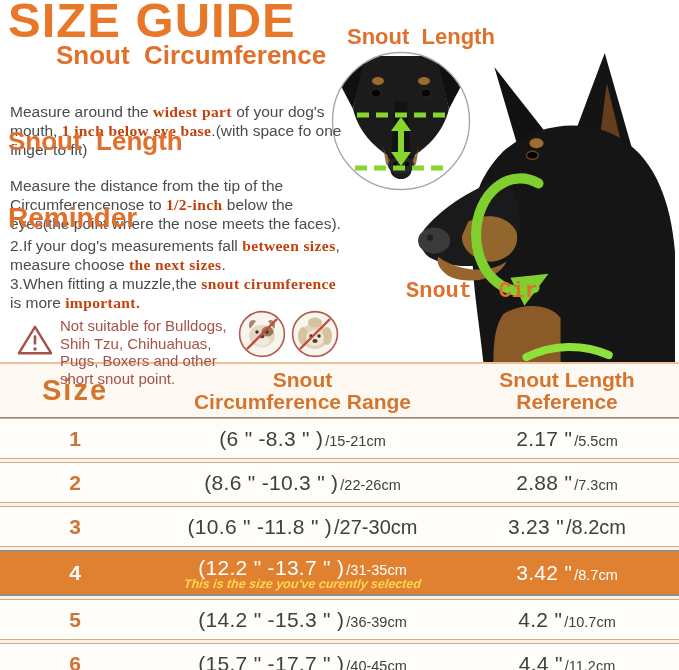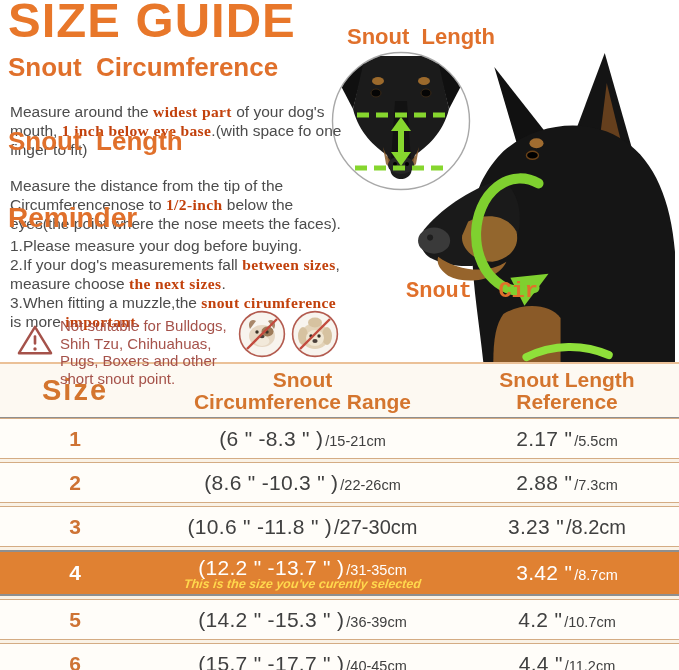--- a/index.html
+++ b/index.html
@@ -5,21 +5,21 @@
   * { box-sizing: border-box; }
   html,body { margin:0; padding:0; }
   body { width:679px; height:670px; font-family:"Liberation Sans", sans-serif; background:#ffffff; }
   .stage { position:relative; width:679px; height:670px; overflow:hidden; background:#ffffff; }
 
   
   .page-title { position:absolute; left:8px; top:-8px; font-size:49px; font-weight:800;
     letter-spacing:1px; color:#E8772A; z-index:5; }
   .h-orange { position:absolute; left:8px; color:#E0702B; font-weight:bold; font-size:26px;
     white-space:pre-wrap; z-index:4; }
-  .h-circ { top:52px; }
+  .h-circ { top:40px;margin-left:48px; }
   .h-len  { top:126px; }
   .h-rem  { top:202px; font-size:28px; }
   .body-text { position:absolute; left:10px; width:338px; font-size:15.5px; line-height:19px;
     color:#4c4c4c; z-index:4; }
   .body-text b { color:#c2410c; letter-spacing:.4px;font-family:Liberation Serif, serif; }
   .p-circ { top:86px; }
   .p-len  { top:160px; }
   .rem-list { top:236px; }
   .rem-item { margin:0; }
 
@@ -69,21 +69,20 @@
   <div class="page-title">SIZE GUIDE</div>
 
   <div class="h-orange h-circ">Snout  Circumference</div>
   <p class="body-text p-circ"><span>Measure around the </span><b>widest part</b><span> of your dog's mouth, </span><b>1 inch below eye base</b><span>.(with space fo one finger to fit)</span></p>
 
   <div class="h-orange h-len">Snout  Length</div>
   <p class="body-text p-len"><span>Measure the distance from the tip of the Circumferencenose to </span><b>1/2-inch</b><span> below the eyes(the point where the nose meets the faces).</span></p>
 
   <div class="h-orange h-rem">Reminder</div>
   <div class="body-text rem-list">
-    <p class="rem-item"><span>1.Please measure your dog before buying.</span></p>
     <p class="rem-item"><span>2.If your dog's measurements fall </span><b>between sizes</b><span>, measure choose </span><b>the next sizes</b><span>.</span></p>
     <p class="rem-item"><span>3.When fitting a muzzle,the </span><b>snout cirumference</b><span> is more </span><b>important.</b></p>
   </div>
 
   <div class="warning">
     <div class="warn-icon">
       <svg width="38" height="34" viewBox="0 0 40 36">
         <path d="M20,4 L37,32 L3,32 Z" fill="none" stroke="#A5524A" stroke-width="2.6" stroke-linejoin="round"></path>
         <rect x="18.6" y="13" width="2.8" height="10" rx="1.2" fill="#A5524A"></rect>
         <circle cx="20" cy="27.5" r="1.8" fill="#A5524A"></circle>

